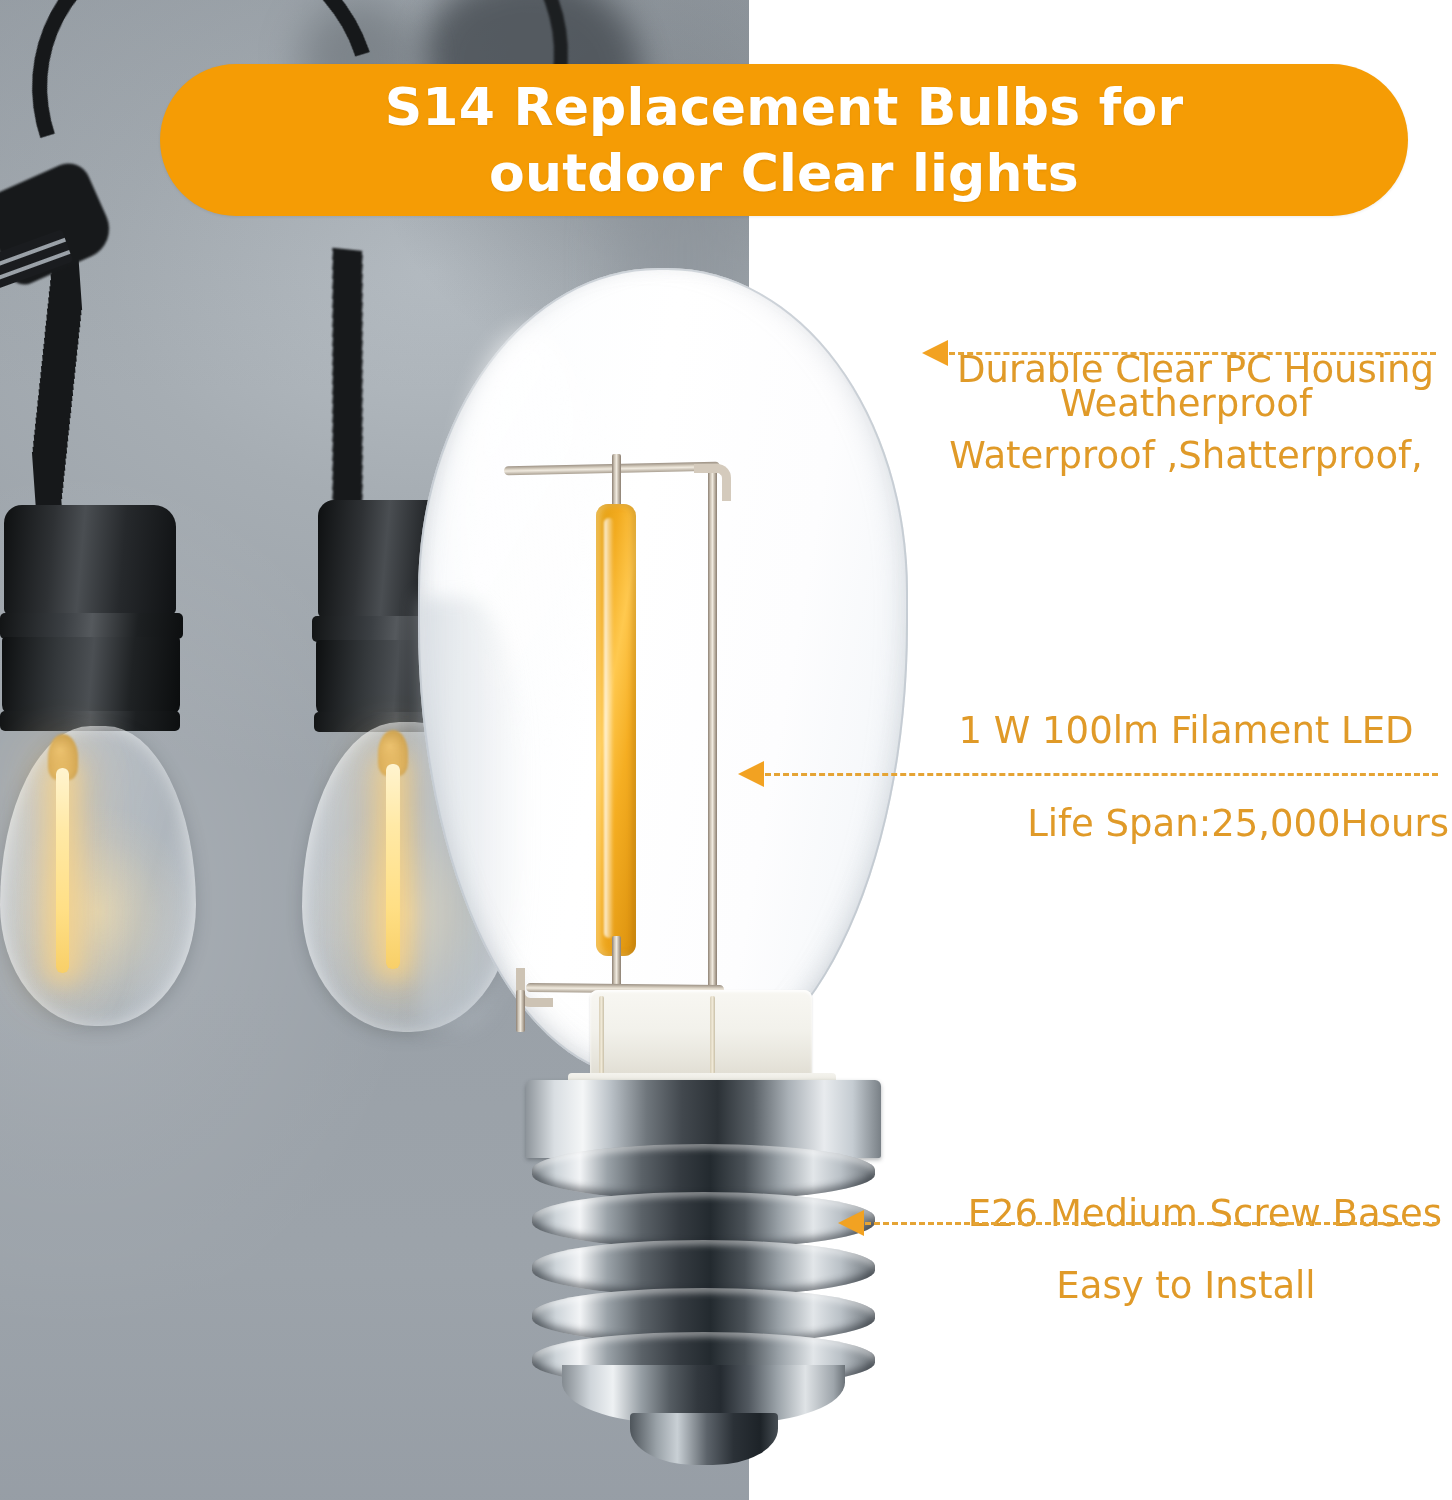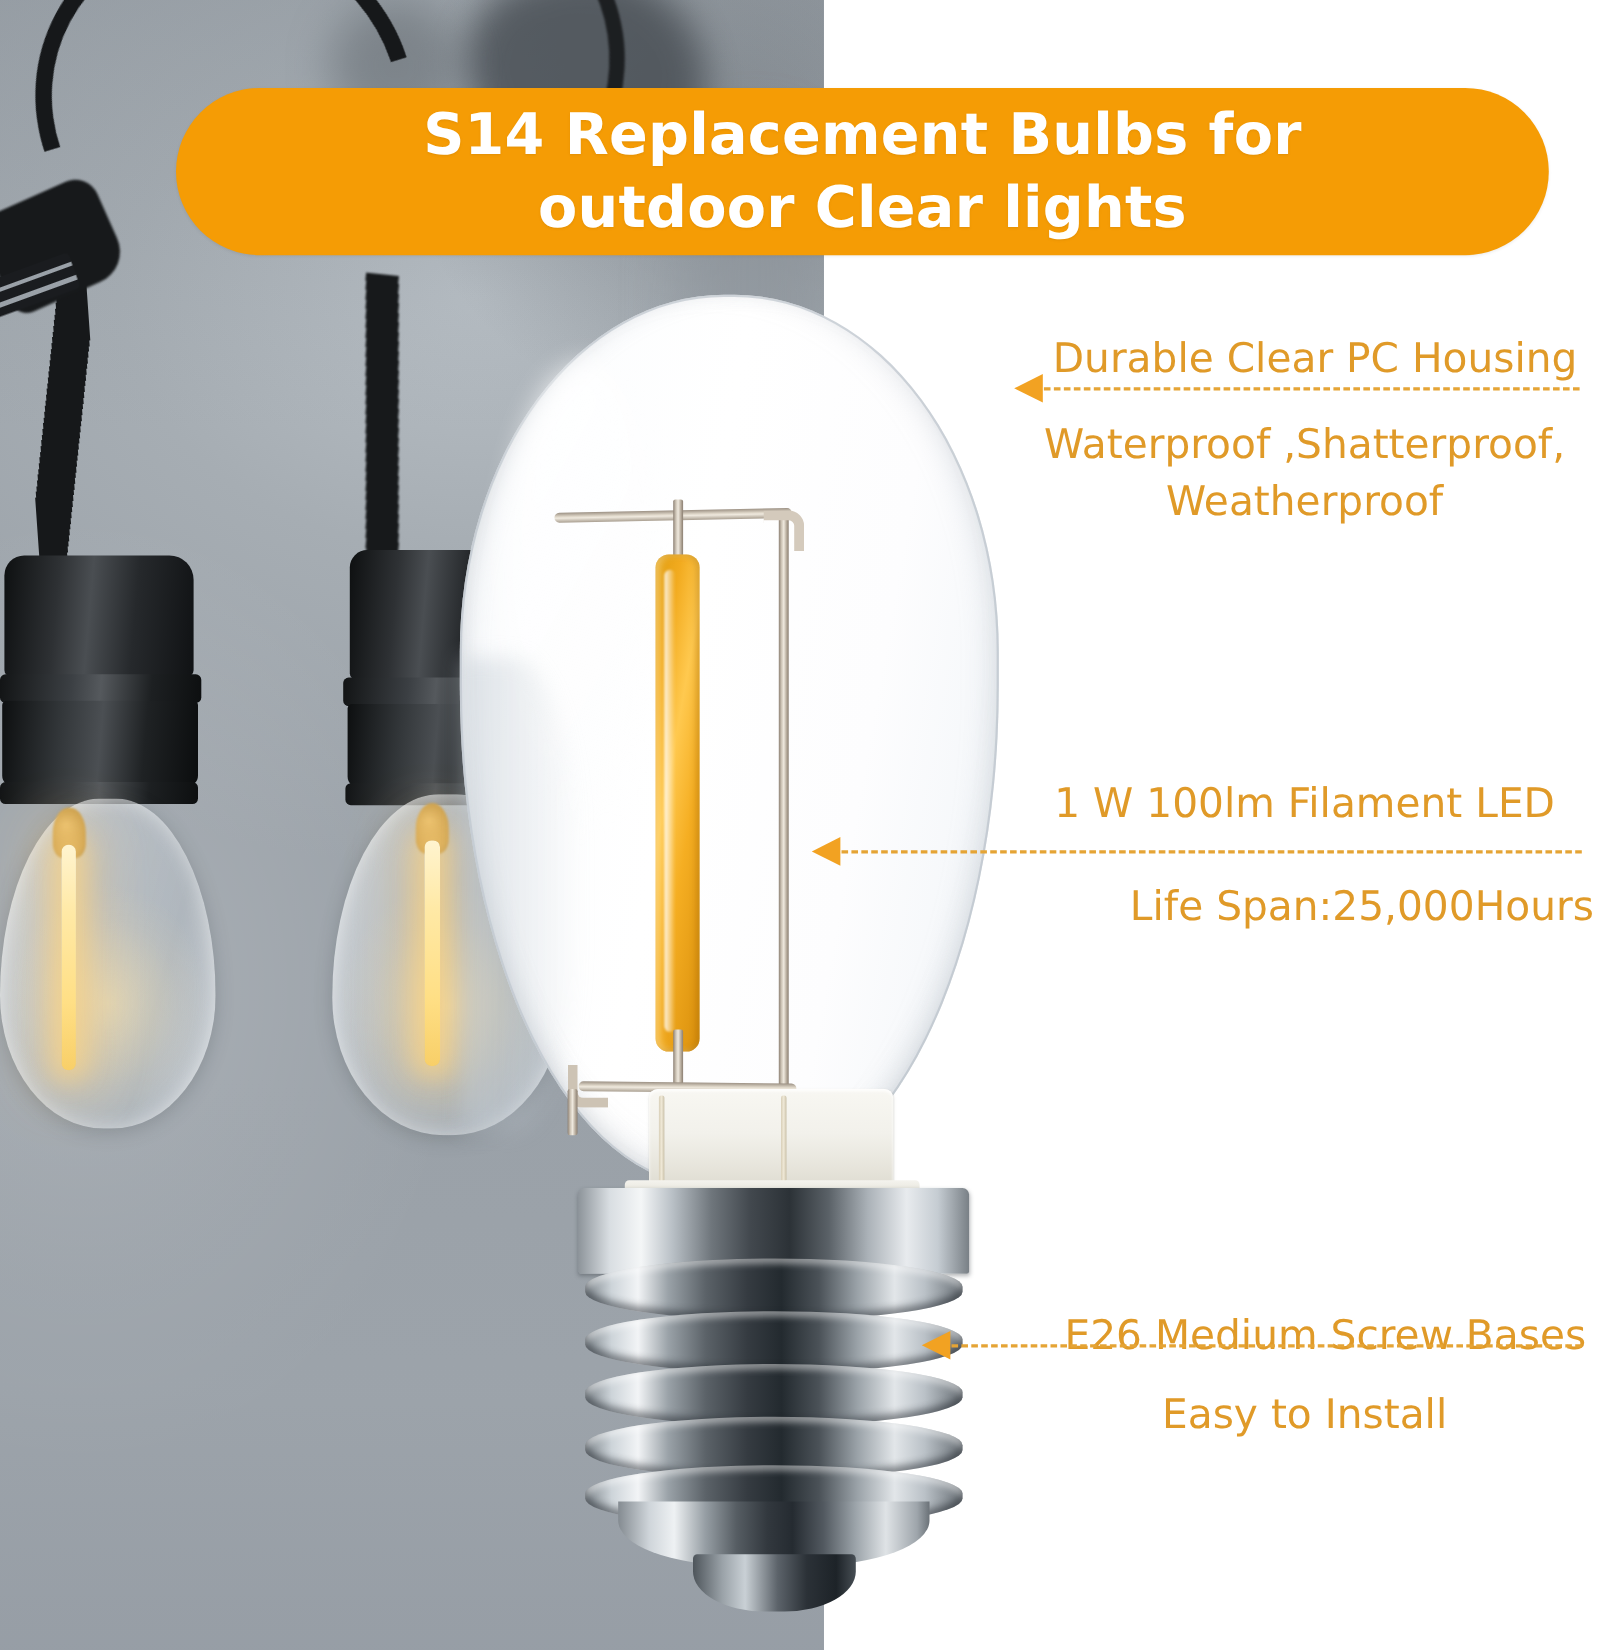--- a/index.html
+++ b/index.html
@@ -151,21 +151,21 @@
   .hang-stem {
     position: absolute;
     background: radial-gradient(circle at 40% 35%, #e8c070 0%, #bb8f3e 70%, #8d6a2a 100%);
     border-radius: 50% 50% 30% 30%;
     filter: blur(.8px);
   }
 
   
   .title-banner {
     position: absolute;
-    left: 160px; top: 80px;
+    left: 160px; top: 64px;
     width: 1248px; height: 152px;
     background: #F59C05;
     border-radius: 78px;
     display: flex;
     flex-direction: column;
     align-items: center;
     justify-content: center;
     box-shadow: 0 1px 3px rgba(0,0,0,.08);
   }
   .title-line {
@@ -440,29 +440,29 @@
       <div class="screw-tip"></div>
     </div>
   </div>
 
   <div class="title-banner">
     <div class="title-line">S14 Replacement Bulbs for</div>
     <div class="title-line">outdoor Clear lights</div>
   </div>
 
   <div class="callout" style="left:930px; top:300px; width:510px;">
-    <div class="callout-text ta-right" style="width:510px; margin-left:-6px;">Durable Clear PC Housing</div>
+    <div class="callout-text ta-right" style="width:510px; margin-left:-6px;margin-top:44px;">Durable Clear PC Housing</div>
   </div>
   <div class="dash-row" style="left:922px; top:345px; width:514px;">
     <div class="arrow-head"></div>
     <div class="dash-line"></div>
   </div>
   <div class="callout" style="left:930px; top:378px; width:512px;">
+    <div class="callout-text ta-center" style="width:512px;">Weatherproof</div>
     <div class="callout-text ta-center" style="width:512px;">Waterproof ,Shatterproof,</div>
-    <div class="callout-text ta-center" style="width:512px;">Weatherproof</div>
   </div>
 
   <div class="callout" style="left:930px; top:705px; width:512px;">
     <div class="callout-text ta-right" style="width:512px;text-align:center;">1 W 100lm Filament LED</div>
   </div>
   <div class="dash-row" style="left:738px; top:766px; width:700px;">
     <div class="arrow-head"></div>
     <div class="dash-line"></div>
   </div>
   <div class="callout" style="left:937px; top:798px; width:512px;">

